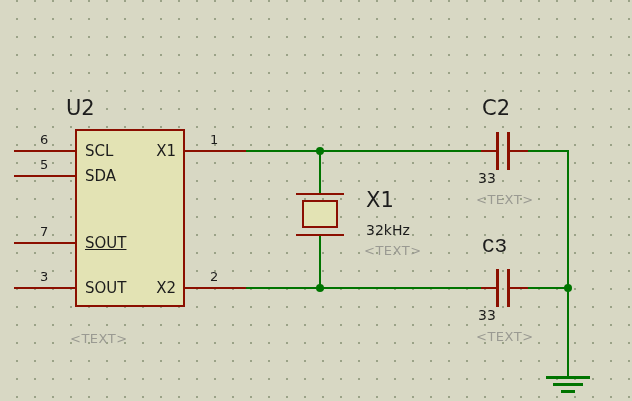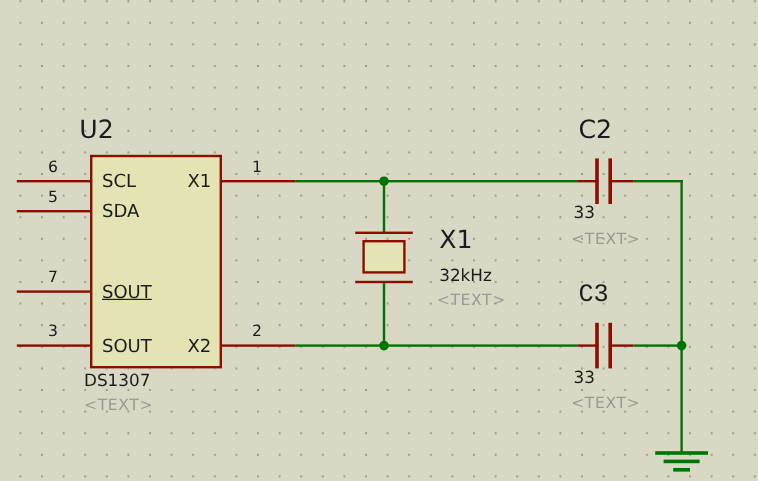--- a/index.html
+++ b/index.html
@@ -58,21 +58,20 @@
   <span class="abs pin-name" style="left:85px;top:238px;">SOUT</span>
 
   <span class="abs pin-name right" style="left:146px;top:101px;width:30px;">X1</span>
   <span class="abs pin-name right" style="left:146px;top:238px;width:30px;">X2</span>
 
   <div class="abs stub" style="left:185px;top:107px;width:61px;height:2px;"></div>
   <div class="abs stub" style="left:185px;top:244px;width:61px;height:2px;"></div>
   <span class="abs pin-num" style="left:210px;top:90px;">1</span>
   <span class="abs pin-num" style="left:210px;top:227px;">2</span>
 
-  <span class="abs val" style="left:70px;top:267px;">DS1307</span>
   <span class="abs txt" style="left:70px;top:289px;">&lt;TEXT&gt;</span>
 
   <div class="abs wire" style="left:246px;top:107px;width:235px;height:2px;"></div>
   <div class="abs stub" style="left:481px;top:107px;width:16px;height:2px;"></div>
   <div class="abs stub" style="left:510px;top:107px;width:18px;height:2px;"></div>
   <div class="abs wire" style="left:528px;top:107px;width:41px;height:2px;"></div>
 
   <div class="abs wire" style="left:567px;top:107px;width:2px;height:227px;"></div>
 
   <div class="abs wire" style="left:246px;top:244px;width:235px;height:2px;"></div>

